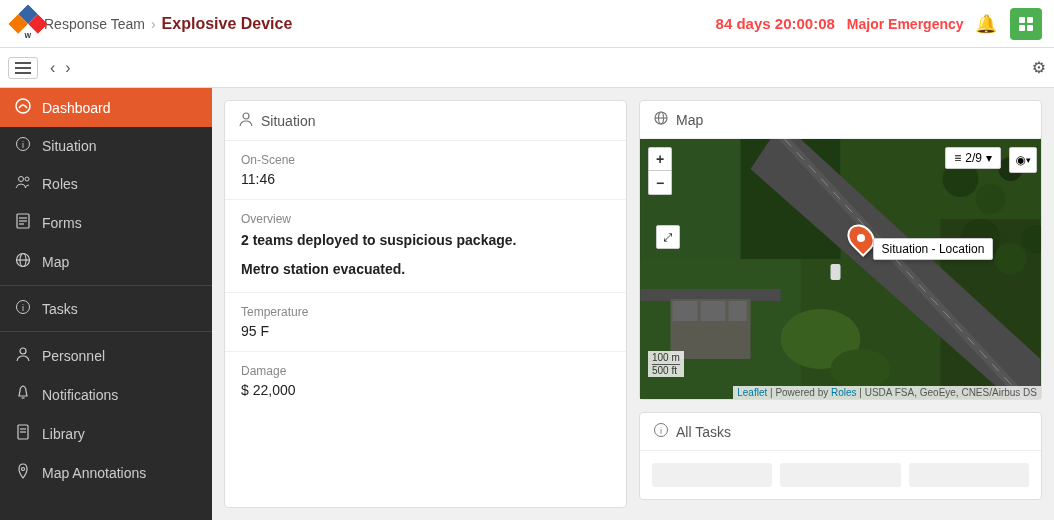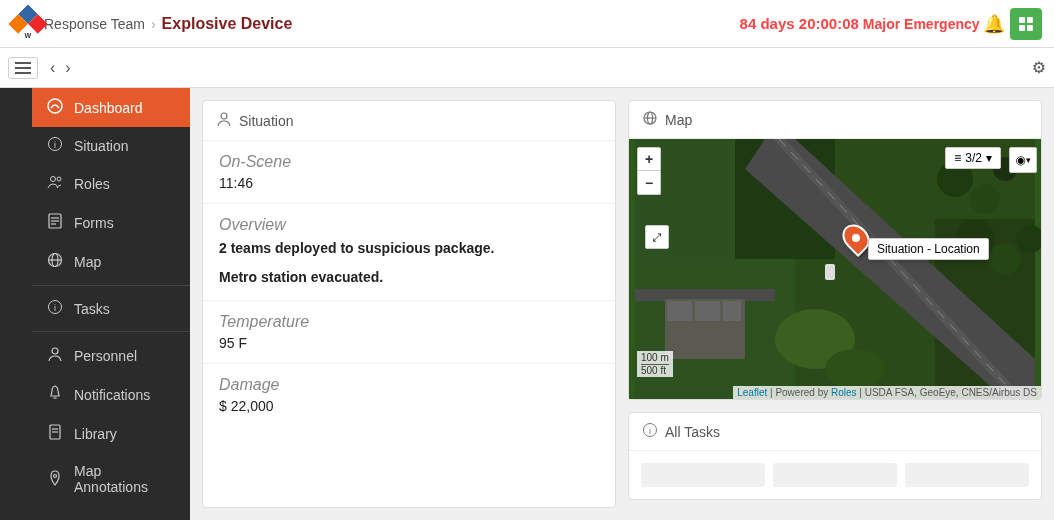--- a/index.html
+++ b/index.html
@@ -7,21 +7,21 @@
 
     
     #header {
       display: flex; align-items: center; height: 48px;
       background: #fff; border-bottom: 1px solid #ddd; padding: 0 12px;
       position: relative; z-index: 10; justify-content: flex-end;
     }
     #header .breadcrumb { display: flex; align-items: center; color: #555; font-size: 14px; }
     #header .breadcrumb .chevron { margin: 0 6px; color: #aaa; }
     #header .breadcrumb .incident-title { font-weight: 700; font-size: 16px; color: #7f1d1d; }
-    #header .header-right { margin-left: auto; display: flex; align-items: center; gap: 4px; }
+    #header .header-right { margin-left: auto; display: flex; align-items: center; gap: 12px; }
     #header .timer { color: #ff4444; font-size: 15px; font-weight: 600; }
     #header .emergency-badge { color: #ff4444; font-size: 14px; font-weight: 600; }
     #header .bell-icon { font-size: 18px; color: #555; cursor: pointer; }
     #header .menu-btn {
       background: #4caf50; color: #fff; border: none; border-radius: 4px;
       width: 32px; height: 32px; display: flex; align-items: center; justify-content: center;
       cursor: pointer; font-size: 18px;
     }
 
     
@@ -36,42 +36,42 @@
     }
     #toolbar .hamburger span { display: block; width: 16px; height: 2px; background: #555; }
     #toolbar .nav-arrows { display: flex; gap: 2px; margin-left: 4px; }
     #toolbar .nav-arrow { background: none; border: none; cursor: pointer; font-size: 16px; color: #555; padding: 2px 4px; }
     #toolbar .settings-icon { margin-left: auto; color: #555; cursor: pointer; font-size: 16px; }
 
     
     #layout { display: flex; height: calc(520px - 88px); }
 
     
-    #sidebar { width: 190px; background: #2b2b2b; color: #ccc; flex-shrink: 0; overflow-y: auto; padding-left: 32px; }
+    #sidebar { width: 212px; background: #2b2b2b; color: #ccc; flex-shrink: 0; overflow-y: auto; }
     .sidebar-item {
       display: flex; align-items: center; gap: 10px;
       padding: 10px 14px; cursor: pointer; font-size: 14px;
     }
     .sidebar-item.active { background: #e55a2b; color: #fff; }
     .sidebar-item .si-icon { width: 18px; text-align: center; font-size: 15px; flex-shrink: 0; }
     .sidebar-divider { border: none; border-top: 1px solid #444; margin: 4px 0; }
 
     
     #main { flex: 1; overflow-y: auto; padding: 12px; display: grid; grid-template-columns: 1fr 1fr; gap: 12px; }
 
     
     .card { background: #fff; border-radius: 4px; border: 1px solid #ddd; }
     .card-header { display: flex; align-items: center; gap: 8px; padding: 10px 14px; border-bottom: 1px solid #eee; color: #555; font-size: 14px; }
     .card-header .card-icon { font-size: 14px; }
     .card-body { padding: 0; }
 
     
     .situation-section { padding: 12px 16px; border-bottom: 1px solid #f0f0f0; }
     .situation-section:last-child { border-bottom: none; }
-    .section-label { font-size: 16px; color: #888; margin-bottom: 4px; font-style: italic; }
+    .section-label { font-size: 12px; color: #888; margin-bottom: 4px; }
     .section-value { font-size: 14px; font-weight: 400; color: #222; }
     .section-text { font-size: 14px; font-weight: 700; color: #222; line-height: 1.5; }
 
     
     .map-container { position: relative; width: 100%; height: 260px; overflow: hidden; background: #2d5a1b; }
     .map-controls { position: absolute; top: 8px; left: 8px; display: flex; flex-direction: column; gap: 0; }
     .map-btn { background: #fff; border: 1px solid #ccc; width: 24px; height: 24px; display: flex; align-items: center; justify-content: center; cursor: pointer; font-size: 14px; font-weight: bold; color: #333; }
     .map-btn:first-child { border-radius: 2px 2px 0 0; }
     .map-btn:last-child { border-radius: 0 0 2px 2px; border-top: none; }
     .map-expand-btn { position: absolute; top: 40px; left: 8px; background: #fff; border: 1px solid #ccc; width: 24px; height: 24px; display: flex; align-items: center; justify-content: center; cursor: pointer; border-radius: 2px; font-size: 11px; margin-top: 4px; }
@@ -349,21 +349,21 @@
             <button class="map-btn">+</button>
             <button class="map-btn">−</button>
           </div>
           <div style="position:absolute;top:42px;left:8px;">
             <button class="map-expand-btn">⤢</button>
           </div>
 
           
           <button class="map-layer-btn">
             <span>≡</span>
-            <span>3/2</span>
+            <span>2/9</span>
             <span>▾</span>
           </button>
           <button class="map-globe-btn">
             <span>◉</span>
             <span style="font-size:9px;">▾</span>
           </button>
 
           
           <div class="map-pin">
             <div class="map-pin-icon">

